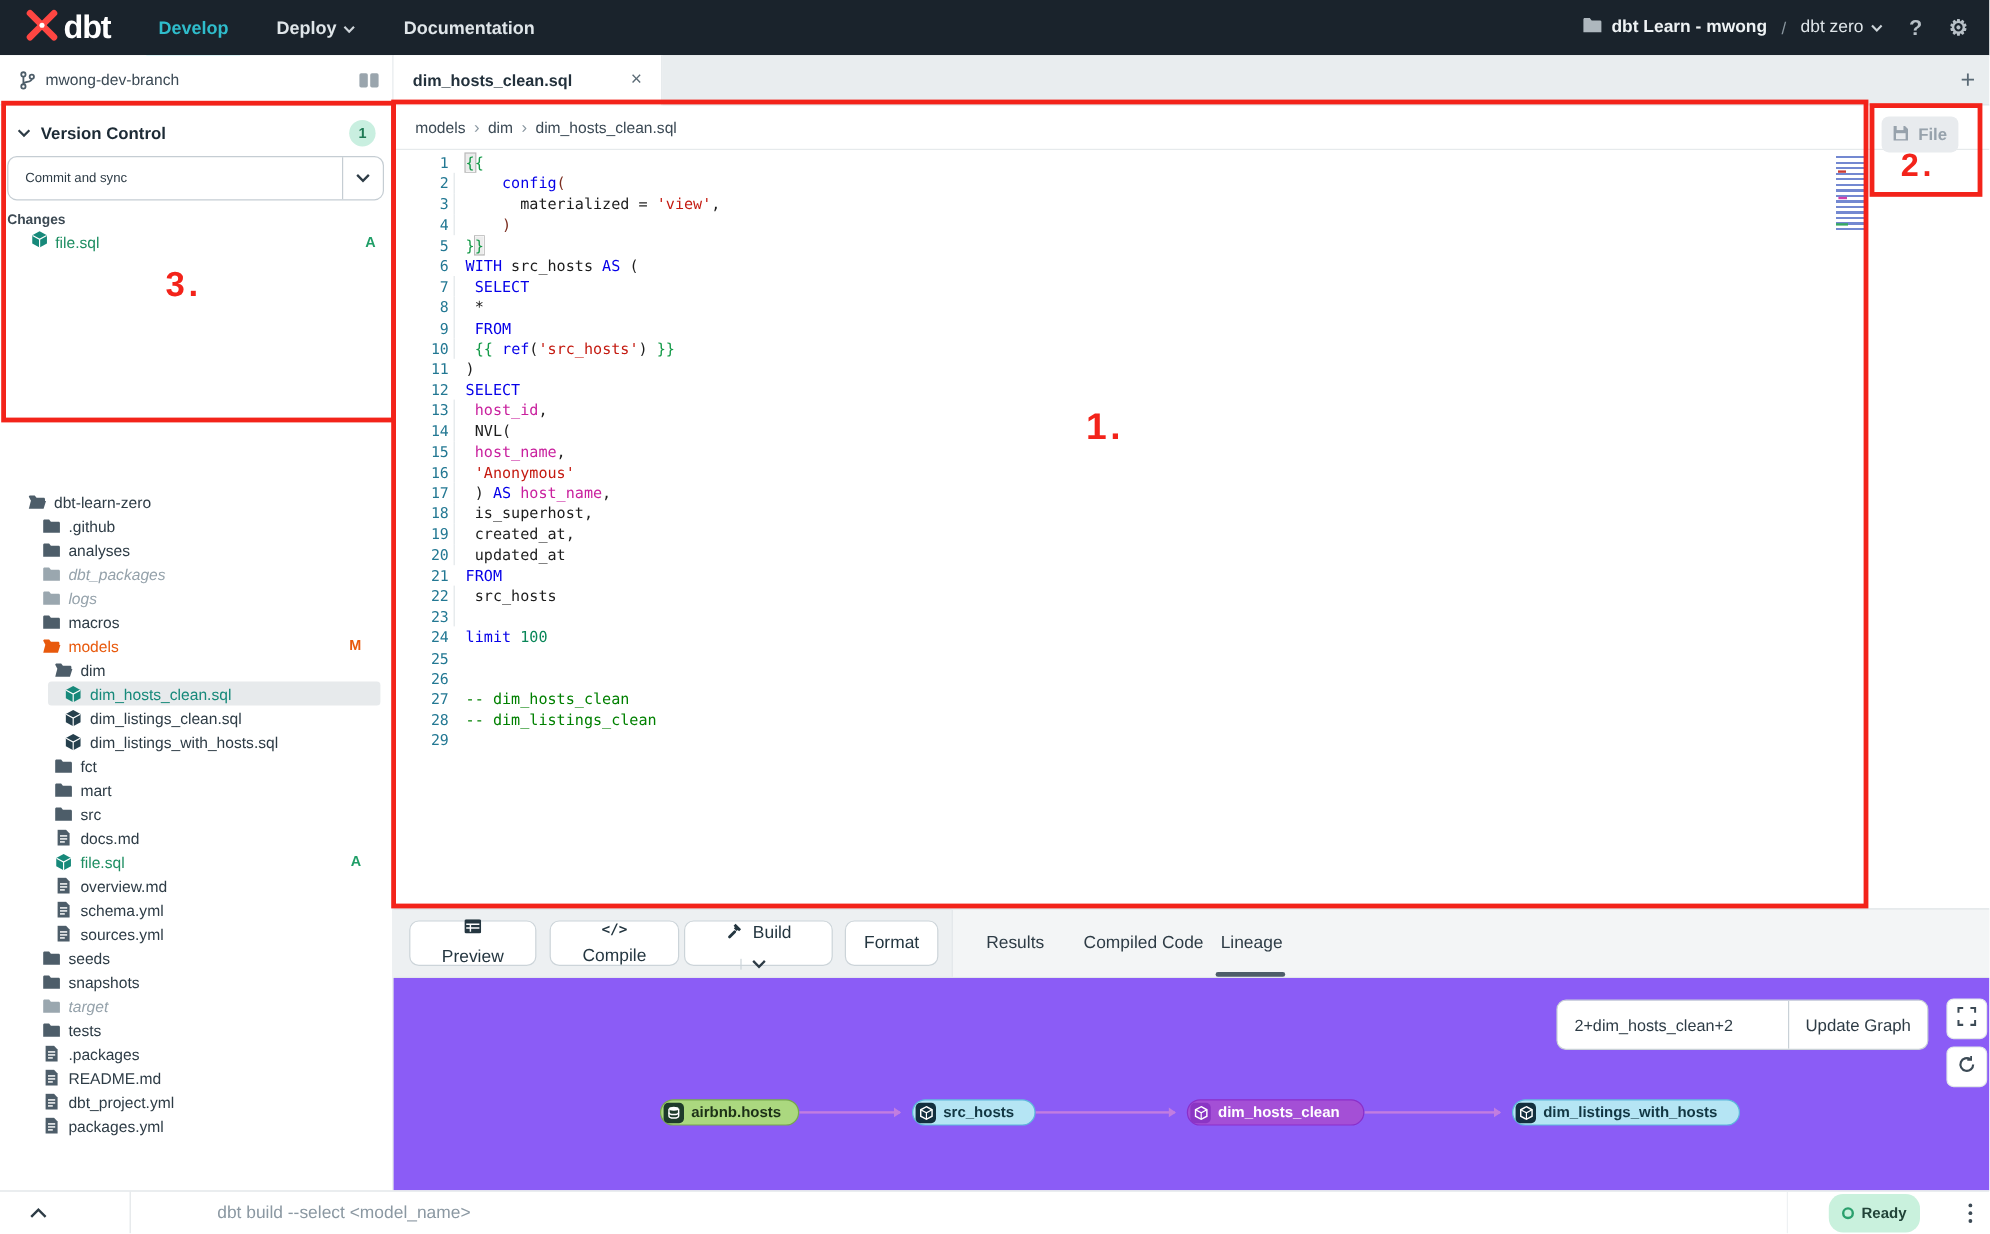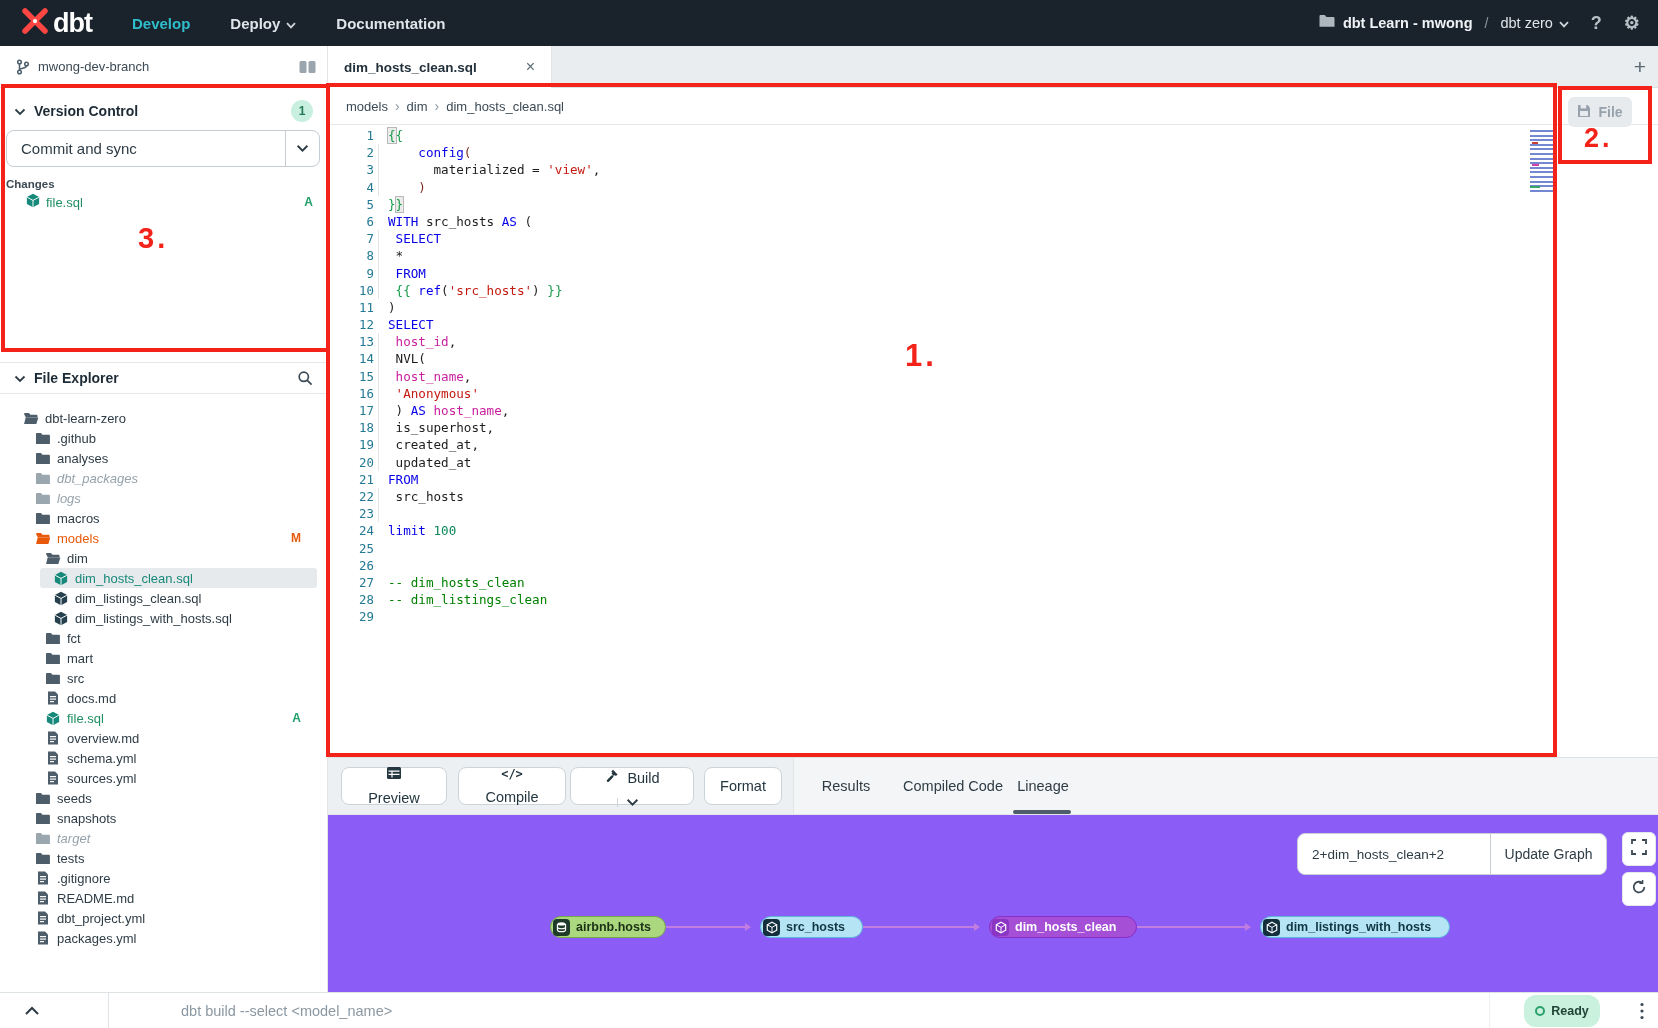--- a/index.html
+++ b/index.html
@@ -34,21 +34,21 @@
   
   .sidebar{position:absolute;left:0;top:88px;width:328px;height:904px;background:#fff;
            border-right:1px solid #e2e6e9;box-sizing:border-box;}
   .sec-header{position:absolute;left:0;width:100%;height:30px;display:flex;align-items:center;padding:0 14px;box-sizing:border-box;}
   .sec-title{font-size:14px;font-weight:700;color:#1d2b36;margin-left:8px;}
   .vc-header{top:8px;}
   .vc-badge{margin-left:auto;width:22px;height:22px;border-radius:50%;background:#c9efe0;color:#1f7a55;
             font-size:12px;font-weight:700;display:flex;align-items:center;justify-content:center;}
   .commit-btn{position:absolute;left:6px;top:42px;width:314px;height:37px;background:#fff;
               border:1px solid #c5cdd3;border-radius:8px;display:flex;align-items:center;cursor:pointer;box-sizing:border-box;}
-  .commit-label{font-size:15px;color:#2e3c46;margin-left:14px;}
+  .commit-label{font-size:11px;color:#2e3c46;margin-left:14px;}
   .commit-caret{margin-left:auto;width:33px;height:100%;border-left:1px solid #c5cdd3;
                 display:flex;align-items:center;justify-content:center;}
   .changes-label{position:absolute;left:6px;top:90px;font-size:11.5px;font-weight:700;color:#3d4a54;}
   .change-row{position:absolute;left:0;top:104px;width:100%;height:20px;display:flex;align-items:center;
               padding:0 14px 0 26px;box-sizing:border-box;cursor:pointer;}
   .change-file{font-size:13px;color:#1f8f63;margin-left:6px;}
   .change-status{margin-left:auto;font-size:12px;font-weight:700;color:#1f9e67;}
   .fe-header{top:274px;border-top:1px solid #e4e8ea;border-bottom:1px solid #e4e8ea;height:32px;}
   .fe-search{margin-left:auto;cursor:pointer;display:flex;}
   .tree{position:absolute;left:0;top:320px;width:100%;}
@@ -240,32 +240,20 @@
     </div>
     <div class="changes-label">Changes</div>
     <div class="change-row">
       <span><svg width="14" height="15" viewBox="0 0 16 17">
             <path fill="#17897a" d="M8 .8l7 3.8v7.8l-7 3.8-7-3.8V4.6z"></path>
             <path d="M1.3 4.8L8 8.4l6.7-3.6M8 8.4v8" stroke="#fff" stroke-width="1.1" fill="none"></path>
           </svg></span>
       <span class="change-file">file.sql</span>
       <span class="change-status">A</span>
     </div>
-    <div class="sec-header fe-header">
-      <span><svg width="12" height="8" viewBox="0 0 12 8" fill="none" stroke="#2e3c46" stroke-width="1.8">
-            <path d="M1.5 1.5L6 6l4.5-4.5"></path>
-          </svg></span>
-      <span class="sec-title">File Explorer</span>
-      <span class="fe-search">
-          <svg width="16" height="16" viewBox="0 0 16 16" fill="none" stroke="#3c4a55" stroke-width="1.7">
-            <circle cx="6.8" cy="6.8" r="4.6"></circle>
-            <path d="M10.3 10.3L14.6 14.6"></path>
-          </svg>
-        </span>
-    </div>
     <div class="tree" id="file-tree">
         <div class="tree-row">
           <span class="tree-icon" style="margin-left: 22px;">
             <svg width="16" height="13" viewBox="0 0 17 14">
               <path fill="#4d5d69" d="M1 2.2C1 1.5 1.5 1 2.2 1h4.1l1.6 2h6.4c.7 0 1.2.5 1.2 1.2V6H3z"></path>
               <path fill="#4d5d69" d="M2.8 6h13.6l-2.2 6.8H1z"></path>
             </svg>
           </span>
           <span class="tree-label">dbt-learn-zero</span>
         </div>
@@ -467,21 +455,21 @@
         </div>
         <div class="tree-row">
           <span class="tree-icon" style="margin-left: 34px;">
             <svg width="12" height="14" viewBox="0 0 12 14">
               <path fill="#4d5d69" d="M1 .5h7L11 3.5v10H1z"></path>
               <rect x="3" y="5" width="6" height="1.2" fill="#fff"></rect>
               <rect x="3" y="7.5" width="6" height="1.2" fill="#fff"></rect>
               <rect x="3" y="10" width="4" height="1.2" fill="#fff"></rect>
             </svg>
           </span>
-          <span class="tree-label">.gitignore</span>
+          <span class="tree-label">.packages</span>
         </div>
         <div class="tree-row">
           <span class="tree-icon" style="margin-left: 34px;">
             <svg width="12" height="14" viewBox="0 0 12 14">
               <path fill="#4d5d69" d="M1 .5h7L11 3.5v10H1z"></path>
               <rect x="3" y="5" width="6" height="1.2" fill="#fff"></rect>
               <rect x="3" y="7.5" width="6" height="1.2" fill="#fff"></rect>
               <rect x="3" y="10" width="4" height="1.2" fill="#fff"></rect>
             </svg>
           </span>

